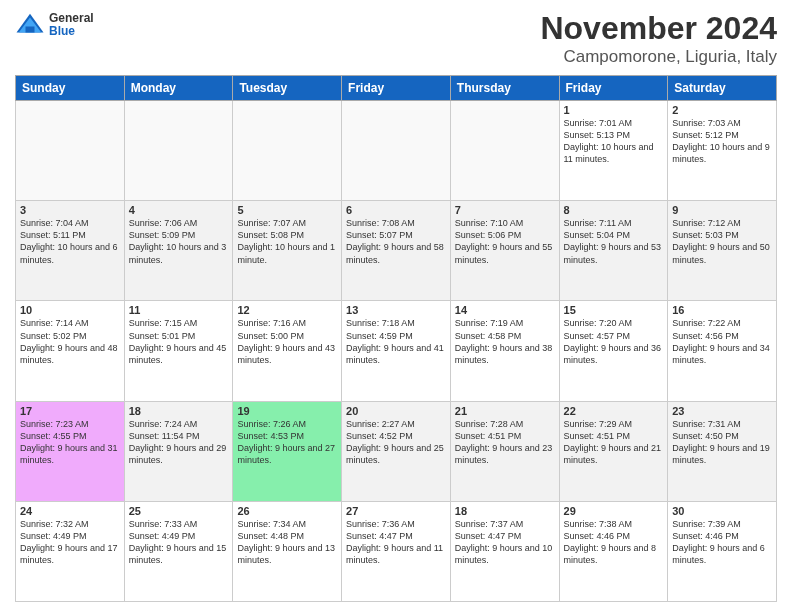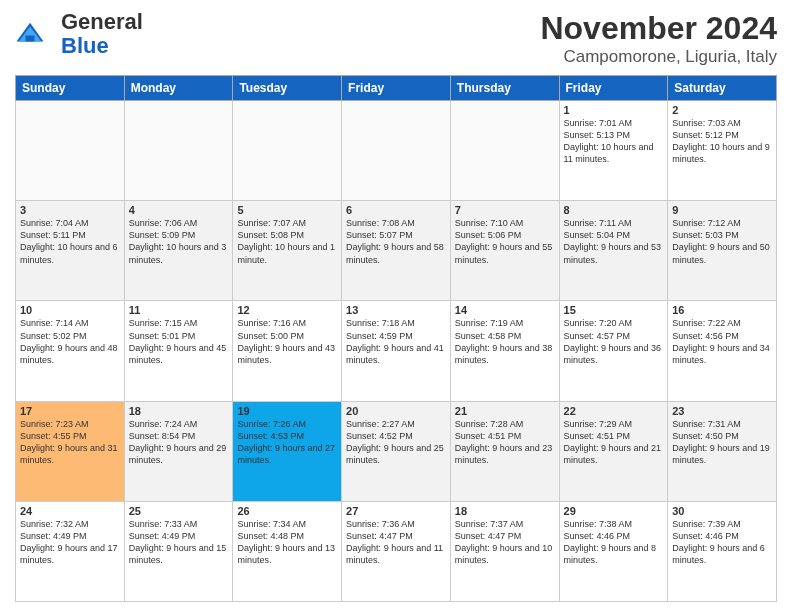--- a/index.html
+++ b/index.html
@@ -22,24 +22,23 @@
       align-items: flex-start;
       justify-content: space-between;
       margin-bottom: 8px;
     }
     .logo {
       display: flex;
       align-items: center;
       gap: 4px;
     }
     .logo-text {
-      font-size: 22px;
+      font-size: 12px;
       font-weight: bold;
       line-height: 1.1;
-      margin-left: 12px;
     }
     .logo-text .general { color: #333; }
     .logo-text .blue { color: #1565c0; }
     .logo-icon {
       width: 30px;
       height: 30px;
     }
     .title-block {
       text-align: right;
     }
@@ -255,37 +254,37 @@
           <td>
             <span class="day-num">16</span>
             <div class="day-info">
               <div>Sunrise: 7:22 AM</div>
               <div>Sunset: 4:56 PM</div>
               <div>Daylight: 9 hours and 34 minutes.</div>
             </div>
           </td>
         </tr>
         <tr>
-          <td style="background: #fdba74;">
+          <td style="background: #f0abfc;">
             <span class="day-num">17</span>
             <div class="day-info">
               <div>Sunrise: 7:23 AM</div>
               <div>Sunset: 4:55 PM</div>
               <div>Daylight: 9 hours and 31 minutes.</div>
             </div>
           </td>
           <td style="background: rgb(242, 242, 242);">
             <span class="day-num">18</span>
             <div class="day-info">
               <div>Sunrise: 7:24 AM</div>
-              <div>Sunset: 8:54 PM</div>
+              <div>Sunset: 11:54 PM</div>
               <div>Daylight: 9 hours and 29 minutes.</div>
             </div>
           </td>
-          <td style="background: #0ea5e9;">
+          <td style="background: #86efac;">
             <span class="day-num">19</span>
             <div class="day-info">
               <div>Sunrise: 7:26 AM</div>
               <div>Sunset: 4:53 PM</div>
               <div>Daylight: 9 hours and 27 minutes.</div>
             </div>
           </td>
           <td style="background: rgb(242, 242, 242);">
             <span class="day-num">20</span>
             <div class="day-info">

